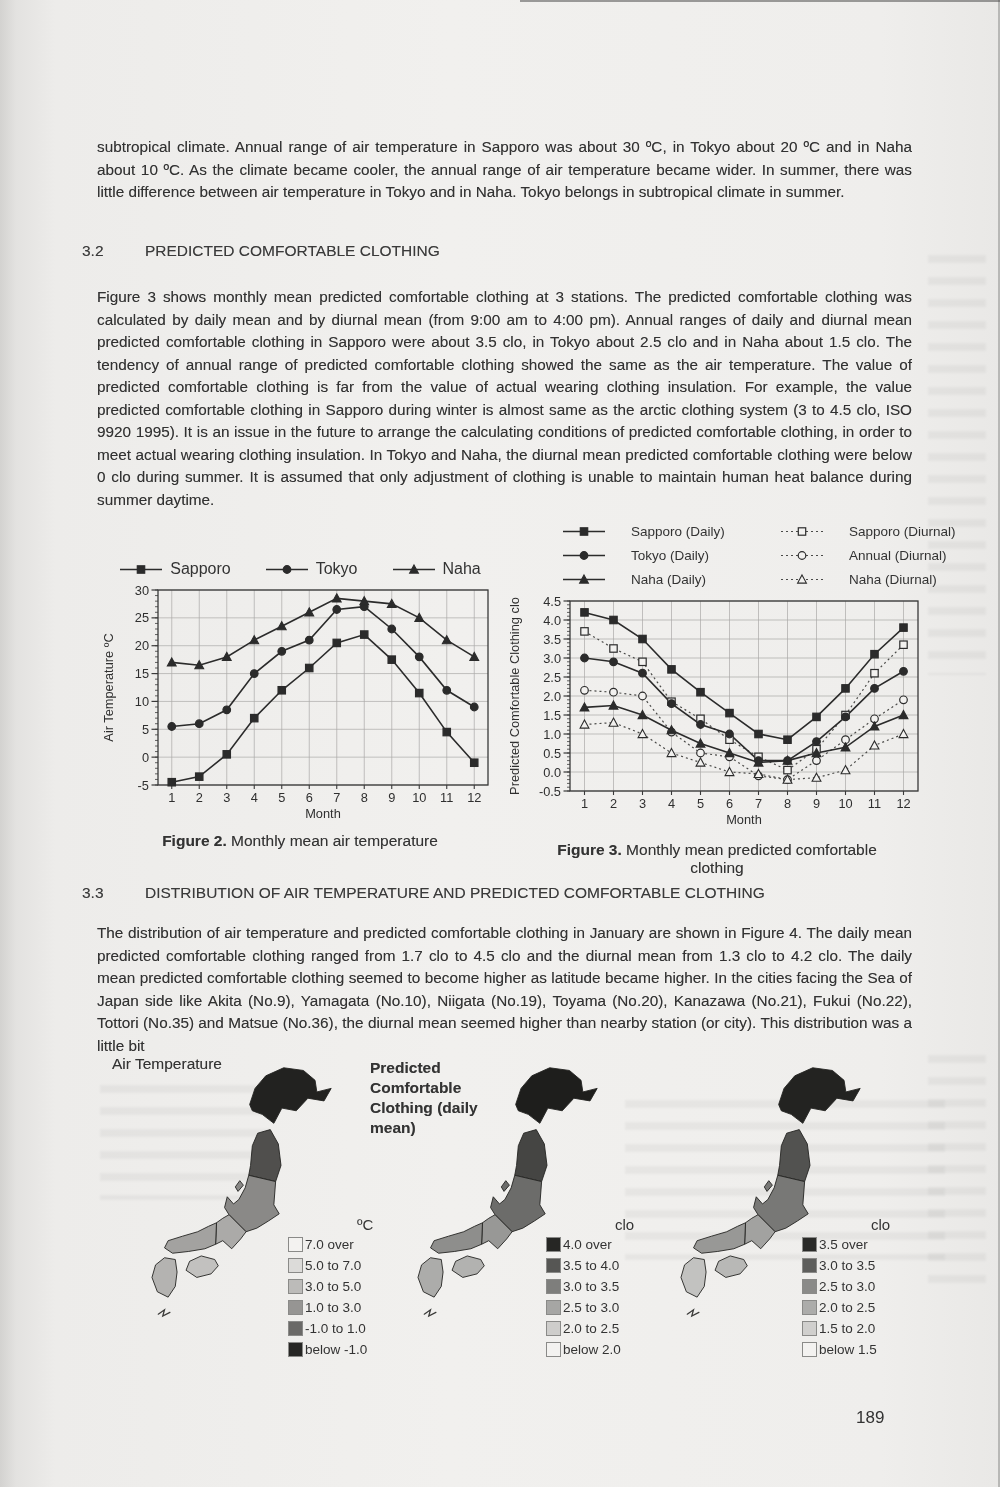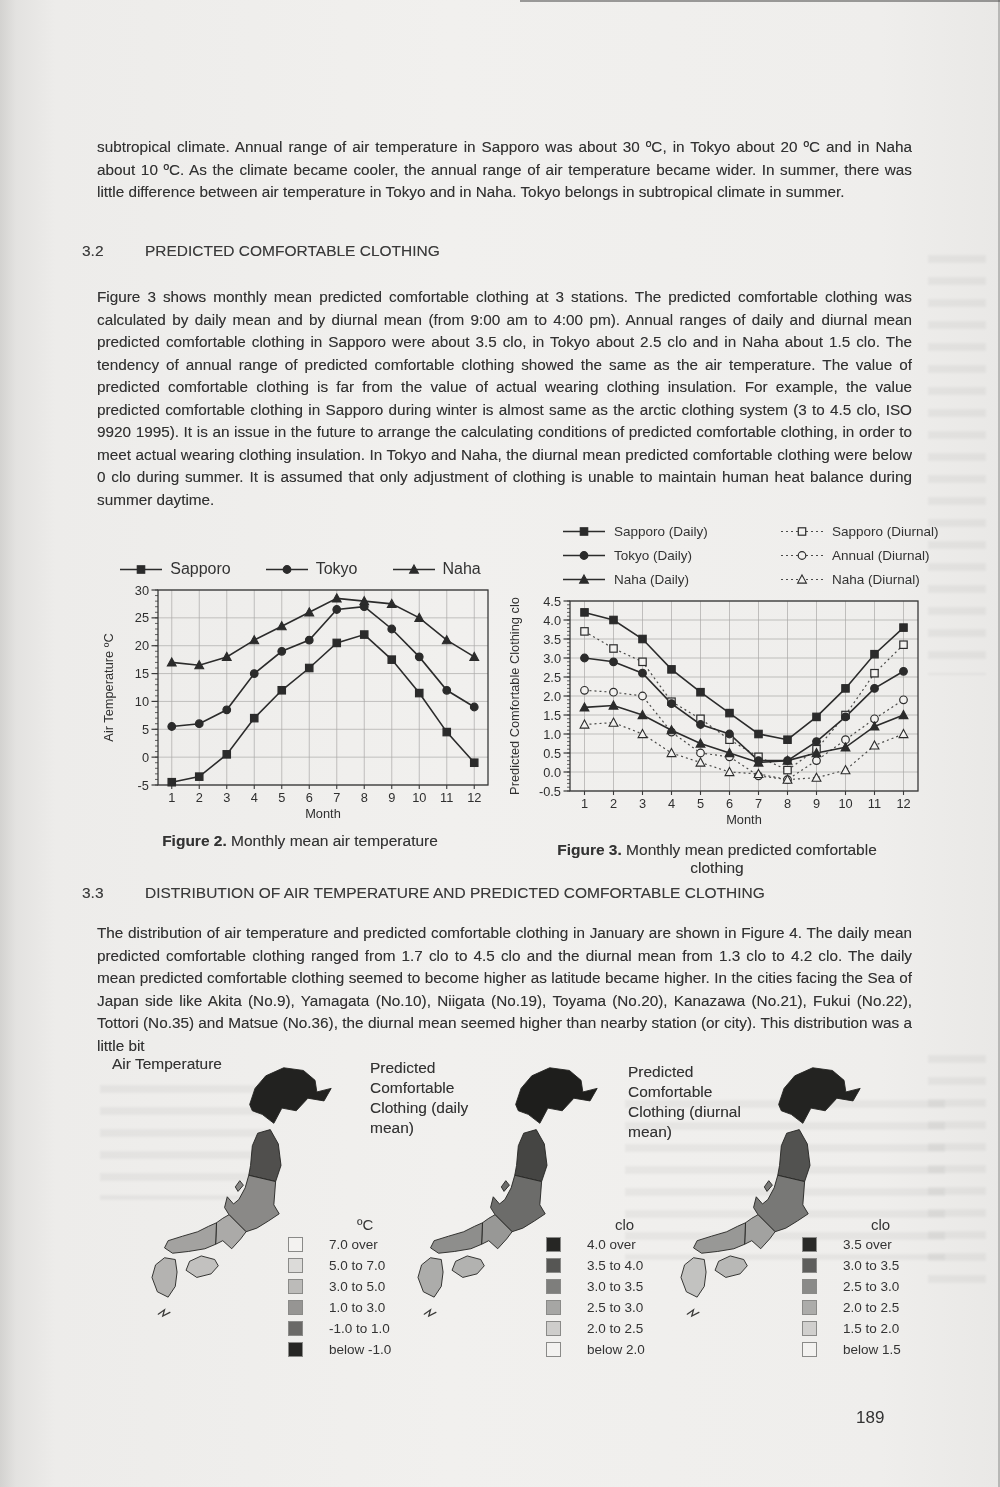--- a/index.html
+++ b/index.html
@@ -14,27 +14,27 @@
     text-align:justify;color:#323232;text-shadow:0 0 .4px rgba(40,40,40,.4);}
   .heading{position:absolute;left:82px;width:815px;font-size:15.5px;color:#3a3a3a;
     text-shadow:0 0 .4px rgba(40,40,40,.4);display:flex;}
   .heading .num{width:63px;flex:0 0 63px;}
   .figblock{position:absolute;}
   .caption{font-size:15.5px;color:#333;text-align:center;text-shadow:0 0 .4px rgba(40,40,40,.35);}
   .caption b{font-weight:bold;}
   .leg-row{display:flex;justify-content:center;gap:34px;align-items:center;height:26px;}
   .leg-item{display:flex;align-items:center;gap:7px;font-size:16px;color:#333;}
   .leg-grid{display:grid;grid-template-columns:218px 200px;row-gap:5px;padding-left:56px;margin-bottom:6px;}
-  .leg-item3{display:flex;align-items:center;gap:8px;font-size:13.5px;color:#333;height:19px;}
+  .leg-item3{display:flex;align-items:center;gap:25px;font-size:13.5px;color:#333;height:19px;}
   .tick{font-size:12.8px;fill:#2f2f2f;font-family:"Liberation Sans",sans-serif;}
   .map-title{position:absolute;font-size:15.5px;color:#333;line-height:20px;
     text-shadow:0 0 .4px rgba(40,40,40,.35);}
   .map-legend{position:absolute;width:160px;}
   .map-legend .unit{font-size:15px;color:#333;margin-left:69px;margin-bottom:4px;}
-  .ml-item{display:flex;align-items:center;gap:26px;font-size:13.5px;color:#333;margin-bottom:6px;}
+  .ml-item{display:flex;align-items:center;gap:2px;font-size:13.5px;color:#333;margin-bottom:6px;}
   .ml-item .sw{width:13px;height:13px;border:1px solid #8a8a88;flex:0 0 13px;}
   .fig4-caption{position:absolute;left:0;width:1000px;text-align:center;font-size:15.5px;color:#333;
     text-shadow:0 0 .4px rgba(40,40,40,.35);}
   .pagenum{position:absolute;left:856px;top:1408px;font-size:17px;color:#333;}
 </style>
 </head>
 <body>
 
 <div class="page">
   <div class="edge-top"></div>
@@ -478,22 +478,21 @@
   </div>
 
   <div class="heading" style="top:884px;">
     <span class="num">3.3</span>
     <span>DISTRIBUTION OF AIR TEMPERATURE AND PREDICTED COMFORTABLE CLOTHING</span>
   </div>
 
   <div class="para" style="top:922px;">The distribution of air temperature and predicted comfortable clothing in January are shown in Figure 4. The daily mean predicted comfortable clothing ranged from 1.7 clo to 4.5 clo and the diurnal mean from 1.3 clo to 4.2 clo. The daily mean predicted comfortable clothing seemed to become higher as latitude became higher. In the cities facing the Sea of Japan side like Akita (No.9), Yamagata (No.10), Niigata (No.19), Toyama (No.20), Kanazawa (No.21), Fukui (No.22), Tottori (No.35) and Matsue (No.36), the diurnal mean seemed higher than nearby station (or city). This distribution was a little bit</div>
 
   <div class="map-title" style="left:112px;top:1054px;width:140px;">Air Temperature</div>
-  <div class="map-title" style="left:370px;top:1058px;width:118px;">Predicted Comfortable Clothing (daily mean)</div>
-  <div class="map-title" style="left:628px;top:1062px;width:130px;">Predicted Comfortable Clothing (diurnal mean)</div>
+  <div class="map-title" style="left:370px;top:1058px;width:118px;font-weight:bold;">Predicted Comfortable Clothing (daily mean)</div>
 
   <div class="figblock" style="left:126px;top:1056px;" id="map1"><svg width="224" height="278" viewBox="0 0 250 310">
         <path d="M138,54 L144,36 L156,22 L176,13 L198,16 L211,27 L213,40 L229,36 L221,50 L203,47 L190,61 L174,58 L165,75 L152,65 L141,61 Z" fill="#222220" stroke="#242422" stroke-width="1"></path>
         <path d="M147,86 L161,82 L170,98 L173,122 L167,140 L137,133 L139,122 L141,100 Z" fill="#504f4d" stroke="#242422" stroke-width="1"></path>
         <path d="M137,133 L167,140 L165,166 L171,176 L159,184 L146,192 L134,196 L115,177 L110,169 L113,157 L120,165 L126,160 L133,147 Z" fill="#8a8987" stroke="#242422" stroke-width="1"></path>
         <path d="M115,177 L134,196 L128,204 L118,215 L108,206 L100,210 L101,186 L108,181 Z" fill="#abaaa8" stroke="#242422" stroke-width="1"></path>
         <path d="M101,186 L100,210 L88,215 L70,218 L52,220 L43,214 L47,206 L63,201 L80,196 L92,190 Z" fill="#a3a2a0" stroke="#242422" stroke-width="1"></path>
         <path d="M99,227 L84,223 L71,229 L67,239 L79,247 L95,243 L103,234 Z" fill="#c2c1bf" stroke="#242422" stroke-width="1"></path>
         <path d="M55,227 L43,225 L33,233 L29,247 L35,263 L47,269 L55,257 L57,241 Z" fill="#b4b3b1" stroke="#242422" stroke-width="1"></path>
         <path d="M122,146 L127,139 L131,144 L125,151 Z" fill="#8a8987" stroke="#242422" stroke-width="1"></path>

